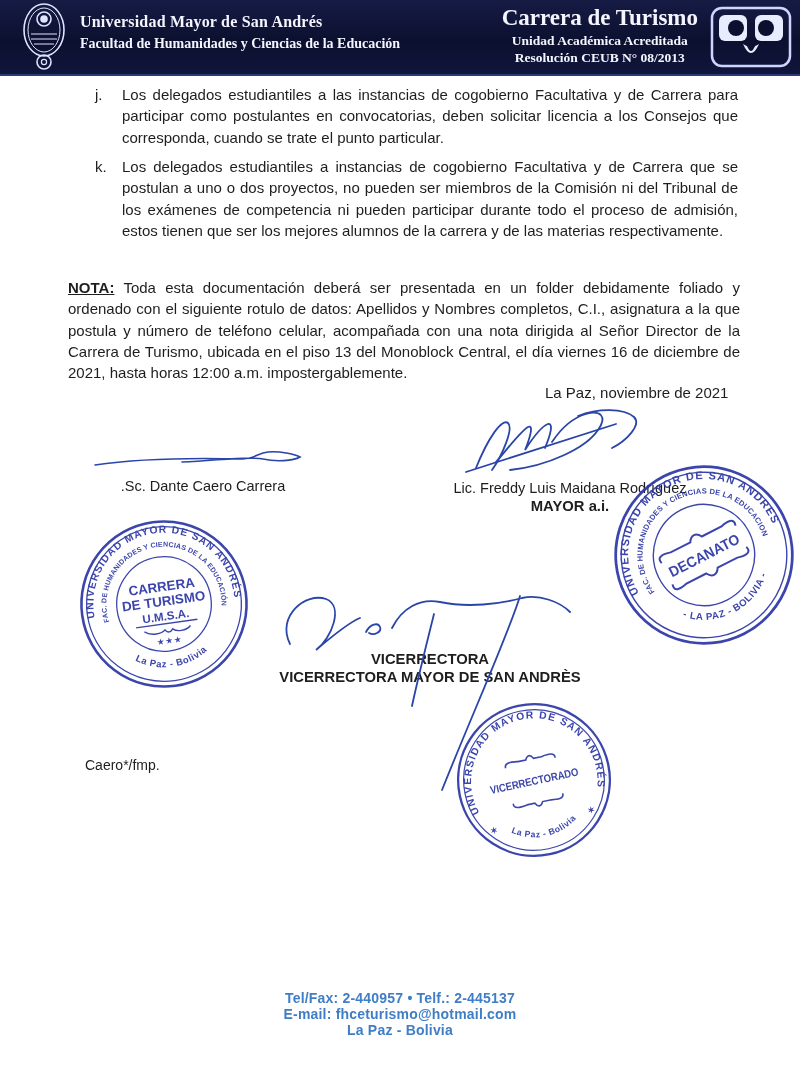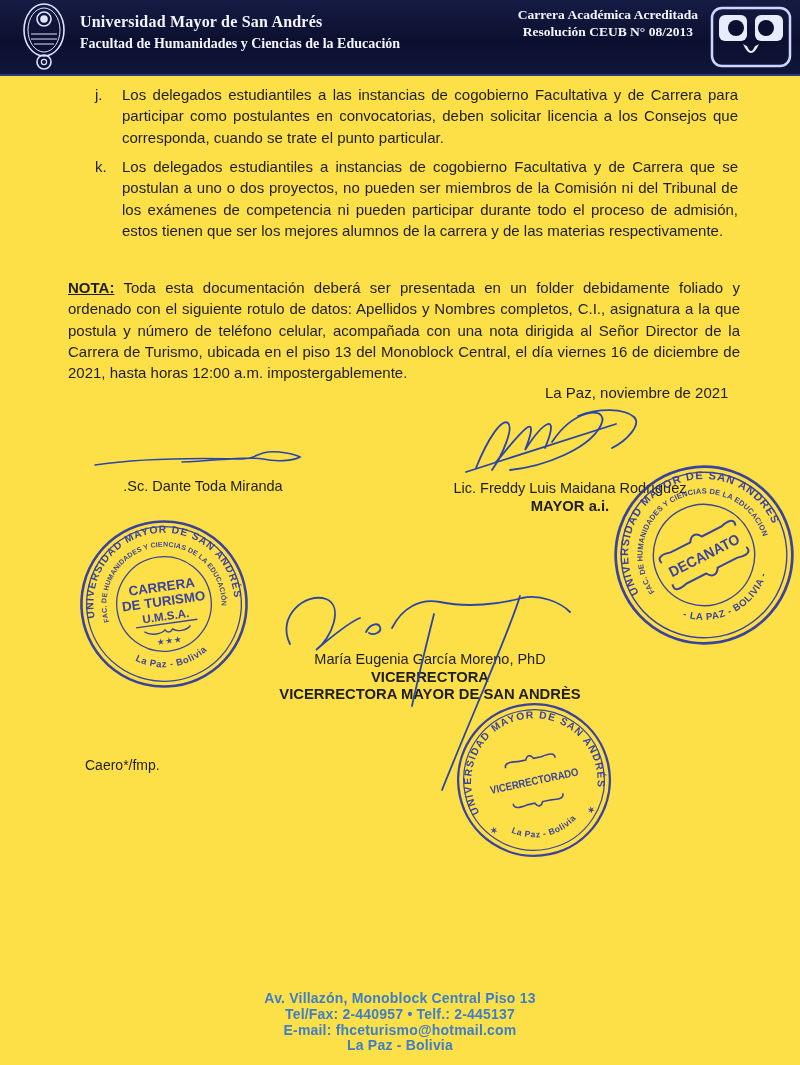--- a/index.html
+++ b/index.html
@@ -1,16 +1,16 @@
 <!DOCTYPE html>
 <html><head>
 <meta charset="utf-8">
 <style>
   html,body{margin:0;padding:0;background:#e8e8e8;}
-  .page{position:relative;width:800px;height:1065px;background:#fde047;margin:0 auto;
+  .page{position:relative;width:800px;height:1065px;background:#ffffff;margin:0 auto;
         font-family:"Liberation Sans",sans-serif;color:#1e1e1e;overflow:hidden;}
   
   .banner{position:absolute;top:0;left:0;width:800px;height:74px;
           background:linear-gradient(180deg,#161b45 0%,#0c102f 55%,#10163c 100%);
           color:#f4f5ff;border-bottom:2px solid #2c3a7d;}
   .hdr-left{position:absolute;left:80px;top:13px;font-family:"Liberation Serif",serif;font-weight:bold;}
   .hdr-univ{font-size:16px;letter-spacing:.2px;}
   .hdr-fac{font-size:14px;margin-top:5px;text-align:right;}
   .hdr-right{position:absolute;right:102px;top:5px;text-align:center;
              font-family:"Liberation Serif",serif;font-weight:bold;}
@@ -63,21 +63,22 @@
         <path d="M 13,32 L 39,32 M 13,37 L 39,37 M 16,42 L 36,42" stroke-width="1.2"></path>
         <circle cx="26" cy="60" r="7"></circle>
         <circle cx="26" cy="60" r="2.6" stroke-width="1.2"></circle>
       </g>
     </svg>
     <div class="hdr-left">
       <div class="hdr-univ">Universidad Mayor de San Andrés</div>
       <div class="hdr-fac">Facultad de Humanidades y Ciencias de la Educación</div>
     </div>
     <div class="hdr-right">
-      <div class="hdr-acc">Carrera Académica Acreditada</div>
+      <div class="hdr-career">Carrera de Turismo</div>
+      <div class="hdr-acc">Unidad Académica Acreditada</div>
       <div class="hdr-res">Resolución CEUB N° 08/2013</div>
     </div>
     <svg class="logo-right" width="82" height="62" viewBox="0 0 82 62">
       <rect x="2" y="2" width="78" height="58" rx="10" fill="none" stroke="#cdd6ff" stroke-width="2.5"></rect>
       <rect x="9" y="9" width="28" height="26" rx="6" fill="#e8ecff"></rect>
       <rect x="45" y="9" width="28" height="26" rx="6" fill="#e8ecff"></rect>
       <circle cx="26" cy="22" r="8" fill="#0c102f"></circle>
       <circle cx="56" cy="22" r="8" fill="#0c102f"></circle>
       <path d="M 33,38 Q 41,56 49,38 Q 41,44 33,38 Z" fill="#e8ecff"></path>
       <path d="M 37,40 Q 41,50 45,40 Z" fill="#0c102f"></path>
@@ -115,30 +116,29 @@
     <g fill="none" stroke="#2a45a8" stroke-width="1.8" stroke-linecap="round">
       <path d="M 22,58 C 8,30 38,6 58,13 C 76,20 64,52 48,64 C 62,52 82,36 92,32"></path>
       <path d="M 98,46 C 102,38 110,36 112,41 C 114,46 106,50 101,47"></path>
       <path d="M 124,42 C 134,22 152,12 172,16 C 200,22 232,18 254,12 C 272,8 292,16 302,26"></path>
       <path d="M 252,10 C 242,44 206,124 174,204"></path>
       <path d="M 166,28 C 158,60 150,92 144,120"></path>
     </g>
   </svg>
 
   <div class="sig-block" id="blk-director">
-    <div>.Sc. Dante Toda Miranda</div>
+    <div>.Sc. Dante Caero Carrera</div>
   </div>
 
   <div class="sig-block" id="blk-decano">
     <div>Lic. Freddy Luis Maidana Rodríguez</div>
     <div class="sig-title">MAYOR a.i.</div>
   </div>
 
   <div class="sig-block" id="blk-vicer">
-    <div>María Eugenia García Moreno, PhD</div>
     <div class="sig-title">VICERRECTORA</div>
     <div class="sig-title">VICERRECTORA MAYOR DE SAN ANDRÈS</div>
   </div>
 
   <svg class="stamp" id="stamp-turismo" width="172" height="172" viewBox="-100 -100 200 200">
     <defs>
       <path id="tur-arc-outer" d="M -76,30 A 82,82 0 1 1 76,30"></path>
       <path id="tur-arc-inner" d="M -61,28 A 67,67 0 1 1 61,28"></path>
       <path id="tur-arc-bottom" d="M -56,48 A 74,74 0 0 0 56,48"></path>
     </defs>
@@ -209,19 +209,18 @@
       <g fill="none" stroke="#2b36a5" stroke-width="2">
         <path d="M -32,-22 C -33,-30 -22,-28 -15,-27 L -5,-27 C -2,-33 2,-33 5,-27 L 15,-27 C 22,-28 33,-30 32,-22"></path>
         <path d="M -32,24 C -33,32 -22,30 -15,29 L -5,29 C -2,35 2,35 5,29 L 15,29 C 22,30 33,32 32,24"></path>
       </g>
     </g>
   </svg>
 
   <div class="reference">Caero*/fmp.</div>
 
   <div class="footer">
-    <div>Av. Villazón, Monoblock Central Piso 13</div>
     <div>Tel/Fax: 2-440957 • Telf.: 2-445137</div>
     <div>E-mail: fhceturismo@hotmail.com</div>
     <div>La Paz - Bolivia</div>
   </div>
 
 </div>
 
 </body></html>

